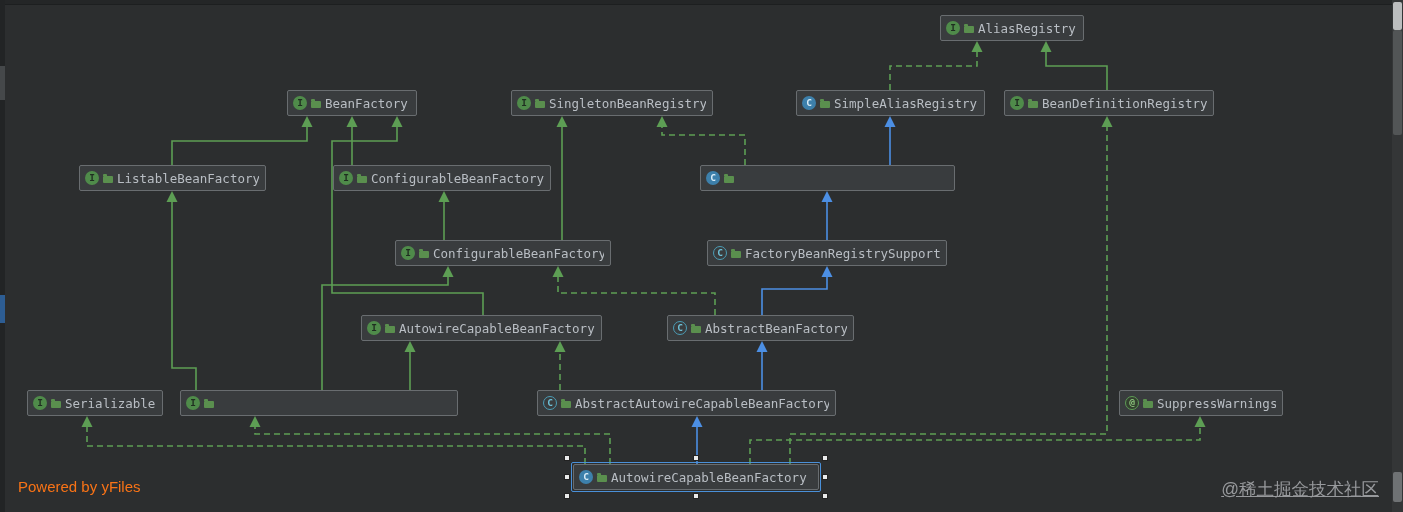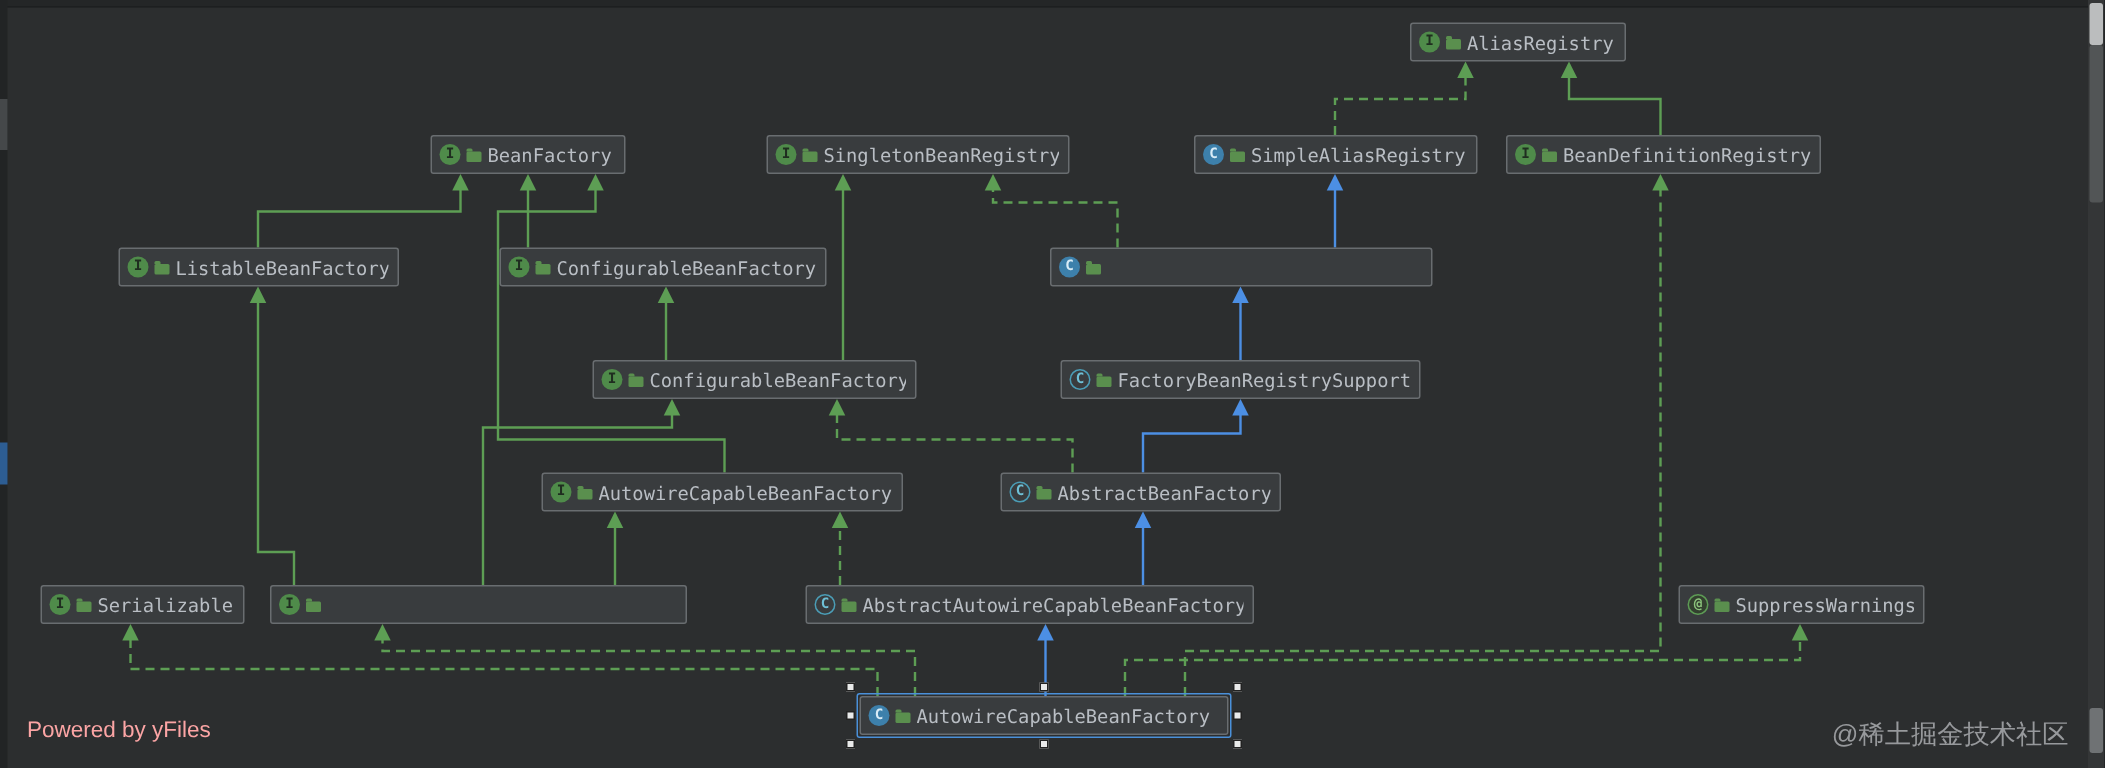--- a/index.html
+++ b/index.html
@@ -33,23 +33,23 @@
   #top-band{position:absolute;left:0;top:0;width:100%;height:4px;background:#242627;border-bottom:1px solid #1d1f20;z-index:4;}
   #left-gutter{position:absolute;left:0;top:0;width:5px;height:100%;background:#222425;z-index:4;}
   #left-gutter .seg{position:absolute;left:0;width:5px;height:34px;top:66px;background:#45484a;}
   #left-gutter .marker{position:absolute;left:0;width:5px;height:28px;top:295px;background:#2d5d93;}
   #v-scrollbar{position:absolute;right:0;top:0;width:11px;height:100%;background:#343637;z-index:4;}
   #v-scrollbar .thumb-bright{position:absolute;left:1px;top:2px;width:9px;height:28px;background:#bbbdbe;border-radius:2px;}
   #v-scrollbar .thumb-dim{position:absolute;left:1px;top:30px;width:9px;height:105px;background:#525556;border-radius:2px;}
   #v-scrollbar .thumb-bottom{position:absolute;left:1px;top:472px;width:9px;height:30px;background:#6f7274;border-radius:2px;}
 
   #powered-by{position:absolute;left:18px;top:478px;z-index:5;font-family:"Liberation Sans",sans-serif;
-              font-size:15px;color:#fca5a5;}
+              font-size:15px;color:#f97316;}
   #watermark{position:absolute;right:24px;top:477px;z-index:5;font-family:"Liberation Sans",sans-serif;
-             font-size:17.5px;color:#97999c;}
+             font-size:17.5px;color:#97999c;text-decoration:underline;}
 </style>
 </head>
 <body>
 
 <div id="stage" style="--bg: #2c2e2f; --node-bg: #393c3e; --node-border: #696d70; --text: #b9bec4; --green: #5d9e54; --blue: #4c8fe4; --selection: #4a90d9;">
   <svg id="edge-layer" width="1403" height="512" viewBox="0 0 1403 512">
       <polyline points="172,165 172,141 307,141 307,118" class="edge green"></polyline>
       <polygon points="307,116 301.5,127 312.5,127" class="arrow green"></polygon>
       <polyline points="352,165 352,118" class="edge green"></polyline>
       <polygon points="352,116 346.5,127 357.5,127" class="arrow green"></polygon>

